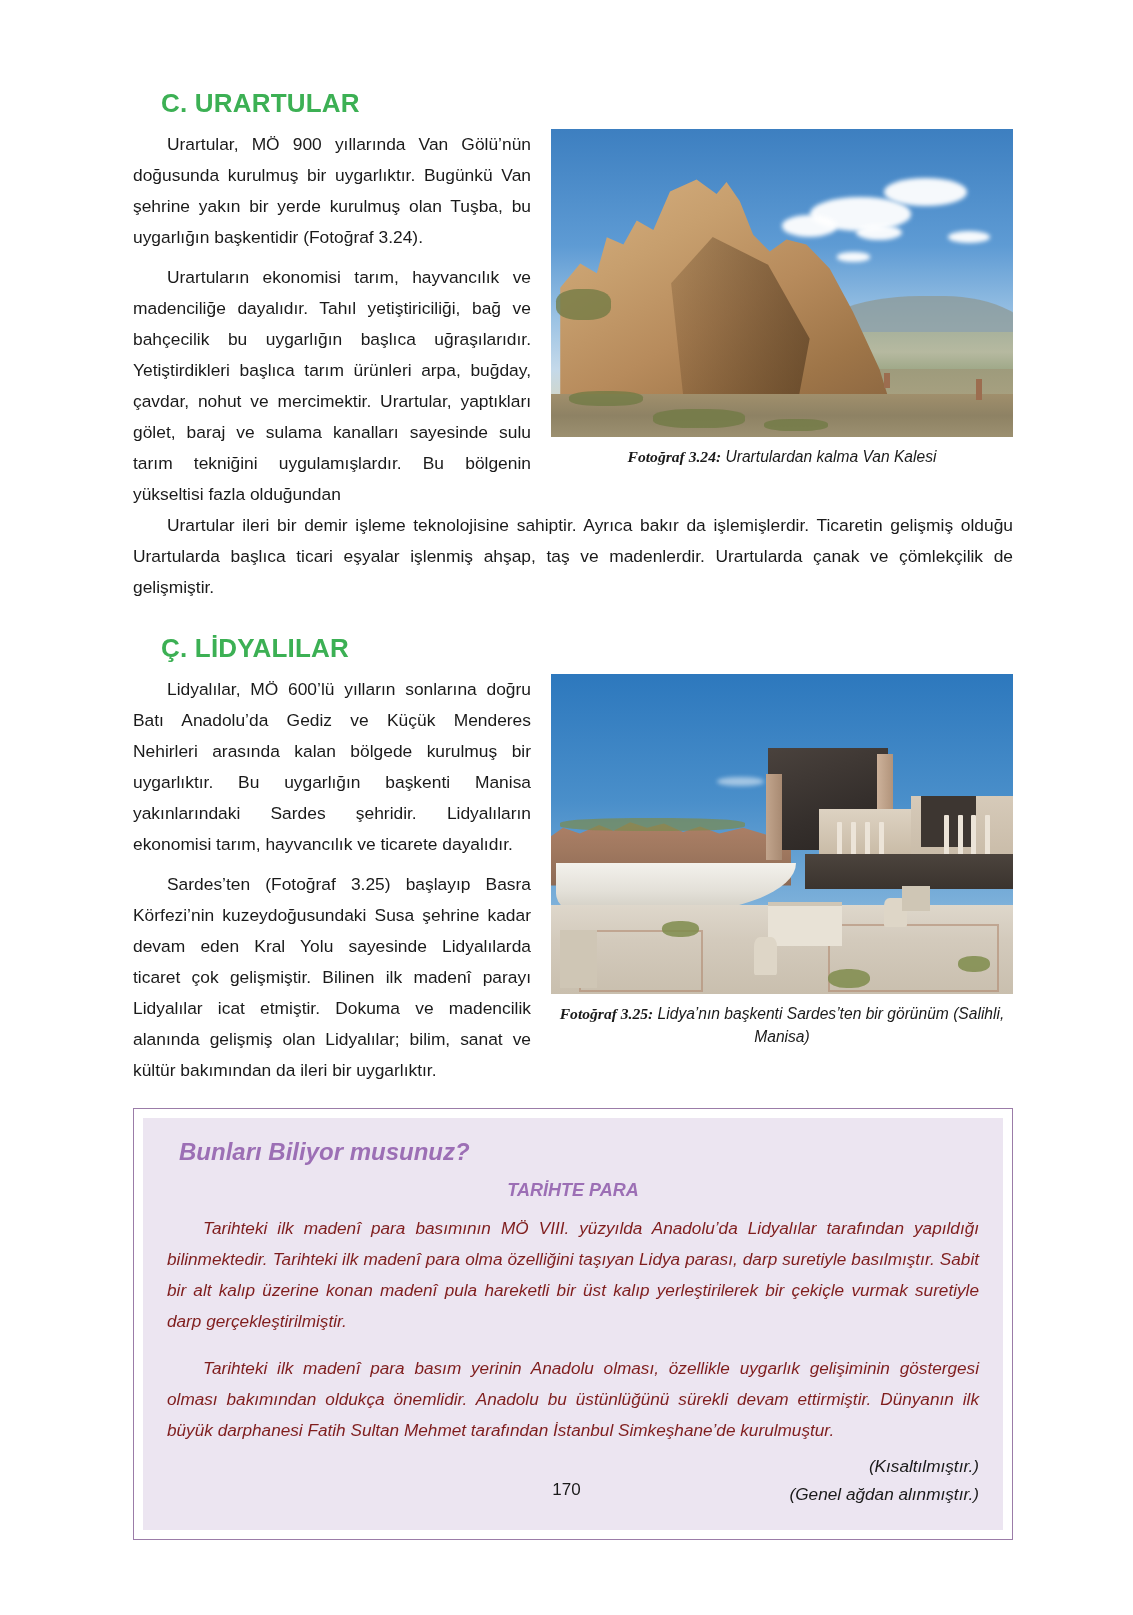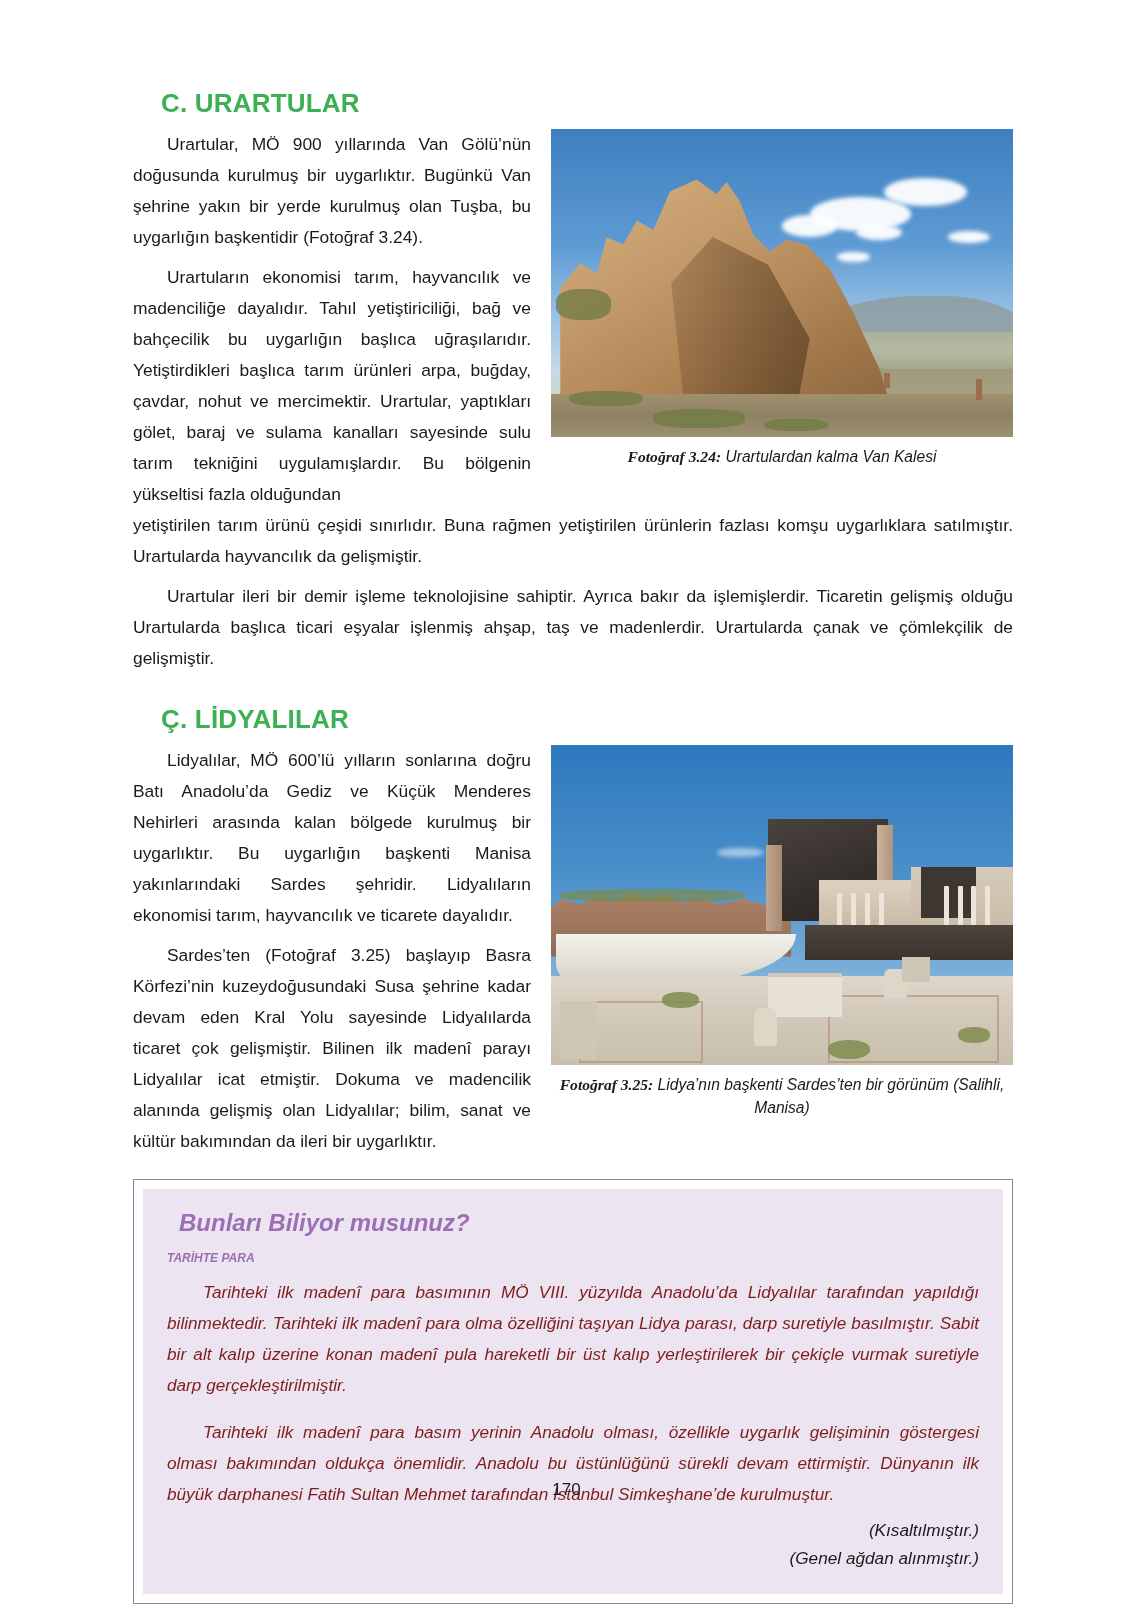--- a/index.html
+++ b/index.html
@@ -278,23 +278,24 @@
   }
   .info-title {
     color: #9c6fb5;
     font-size: 24px;
     font-weight: bold;
     font-style: italic;
     margin: 0 0 14px 12px;
   }
   .info-sub {
     color: #9c6fb5;
-    font-size: 12px;
+    font-size: 18px;
     font-weight: bold;
     font-style: italic;
+    text-align: center;
     margin: 0 0 10px 0;
   }
   p.info-p {
     margin: 12px 0 16px 0;
     font-size: 17.2px;
     line-height: 31px;
     font-style: italic;
     text-align: justify;
     text-indent: 36px;
     color: #7f1d1d;
@@ -355,21 +356,20 @@
           </div>
         </div>
       </div>
 
       <div class="col-left">
         <p class="body">Urartular, MÖ 900 yıllarında Van Gölü’nün doğusunda kurulmuş bir uygarlıktır. Bugünkü Van şehrine yakın bir yerde kurulmuş olan Tuşba, bu uygarlığın başkentidir (Fotoğraf 3.24).</p>
         <p class="body nospace">Urartuların ekonomisi tarım, hayvancılık ve madenciliğe dayalıdır. Tahıl yetiştiriciliği, bağ ve bahçecilik bu uygarlığın başlıca uğraşılarıdır. Yetiştirdikleri başlıca tarım ürünleri arpa, buğday, çavdar, nohut ve mercimektir. Urartular, yaptıkları gölet, baraj ve sulama kanalları sayesinde sulu tarım tekniğini uygulamışlardır. Bu bölgenin yükseltisi fazla olduğundan</p>
       </div>
     </div>
 
-    <p class="body" style="text-indent:0;">yetiştirilen tarım ürünü çeşidi sınırlıdır. Buna rağmen yetiştirilen ürünlerin fazlası komşu uygarlıklara satılmıştır. Urartularda hayvancılık da gelişmiştir.</p>
     <p class="body">Urartular ileri bir demir işleme teknolojisine sahiptir. Ayrıca bakır da işlemişlerdir. Ticaretin gelişmiş olduğu Urartularda başlıca ticari eşyalar işlenmiş ahşap, taş ve madenlerdir. Urartularda çanak ve çömlekçilik de gelişmiştir.</p>
 
     <h2 class="section-heading second">Ç. LİDYALILAR</h2>
 
     <div class="clearfix">
       <div class="float-right">
         <div class="figure">
           <div class="photo photo2">
             <div class="p2-sky"></div>
             <div class="cloud" style="left:36%;top:32%;width:10%;height:3%;opacity:.5;"></div>

